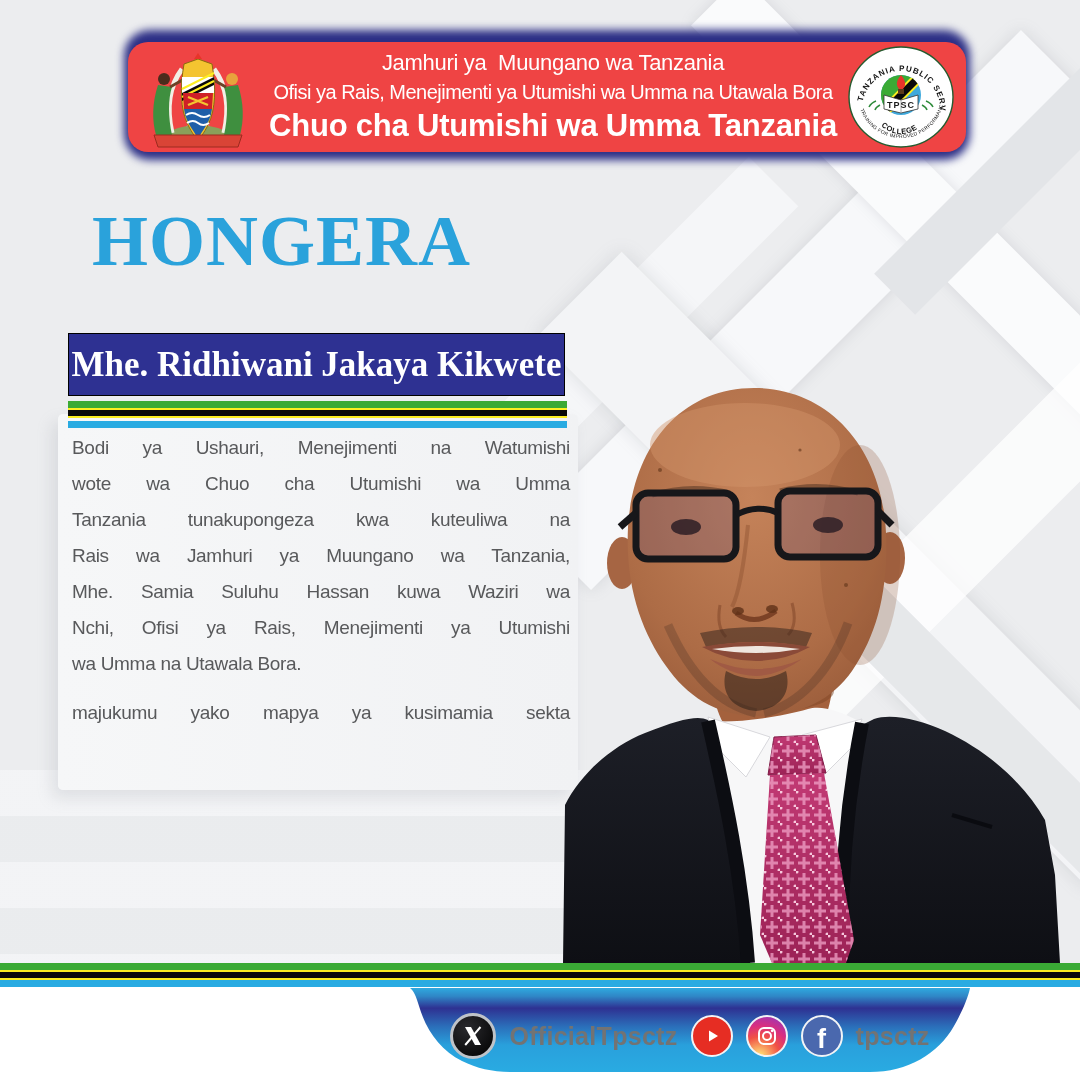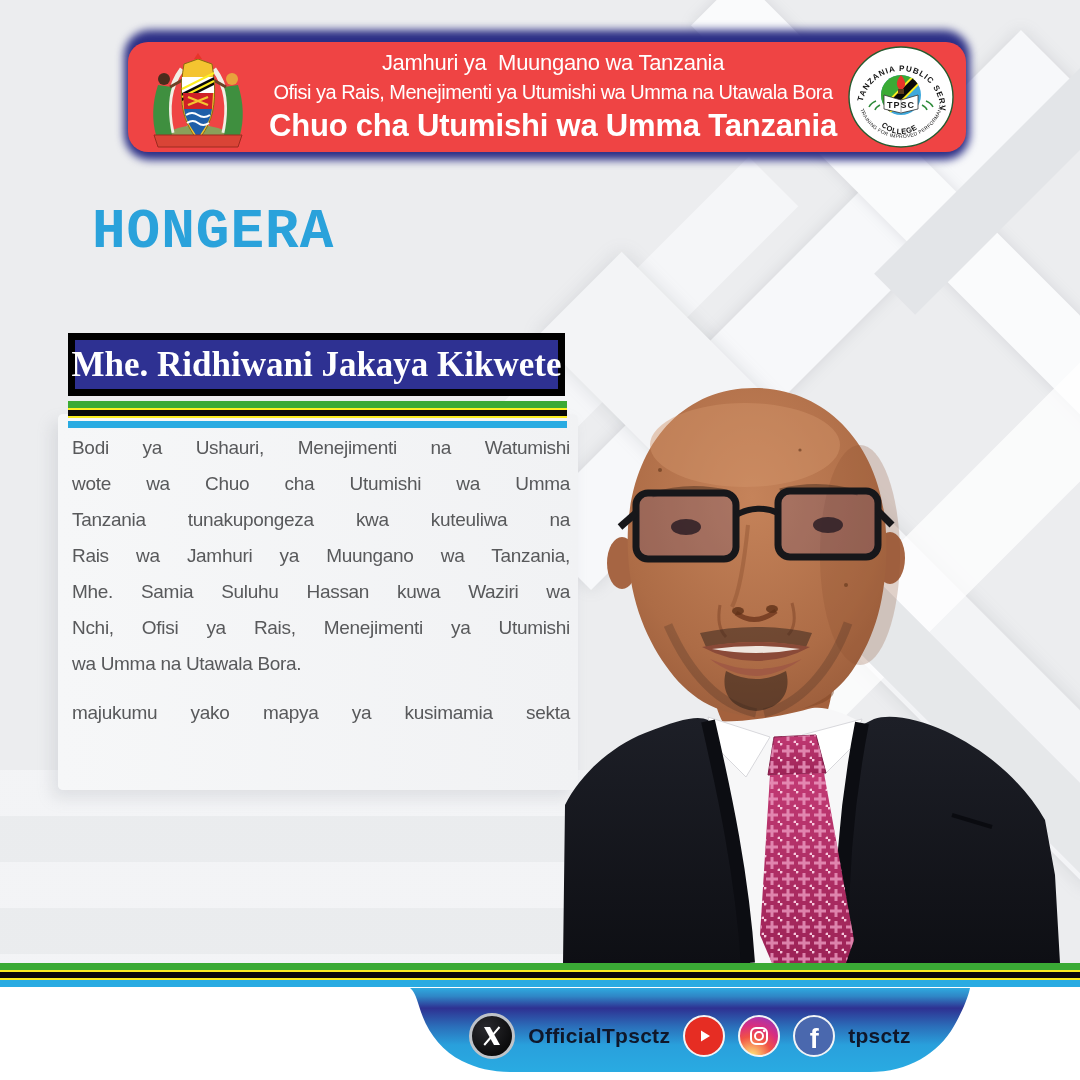--- a/index.html
+++ b/index.html
@@ -28,26 +28,26 @@
     display:flex;flex-direction:column;justify-content:center;align-items:center;
     color:#fff;text-align:center;}
   .h-line1{font-size:22px;letter-spacing:-.3px;line-height:30px;white-space:pre-wrap;}
   .h-line2{font-size:20px;letter-spacing:-.5px;line-height:28px;white-space:pre-wrap;}
   .h-line3{font-size:31px;font-weight:700;letter-spacing:-.2px;line-height:40px;white-space:pre-wrap;}
   .coat-of-arms{position:absolute;left:14px;top:5px;}
   .tpsc-logo{position:absolute;right:10px;top:3px;}
 
   
   .congrats-title{position:absolute;left:92px;top:200px;z-index:3;
-    font-family:Liberation Mono, monospace;font-weight:bold;font-size:56px;
+    font-family:Liberation Serif, serif;font-weight:bold;font-size:72px;
     letter-spacing:1px;color:#2aa2db;}
 
   
   .name-banner{position:absolute;left:68px;top:333px;width:497px;height:63px;z-index:3;
-    background:#2e3192;border:7px solid #000000;box-sizing:border-box;
+    background:#2e3192;border:1px solid #000000;box-sizing:border-box;
     display:flex;align-items:center;justify-content:center;}
   .name-banner span{font-family:"Liberation Serif",serif;font-weight:bold;
     font-size:35px;color:#ffffff;white-space:nowrap;}
   .flag-stripes{position:absolute;left:68px;top:401px;width:499px;z-index:3;}
   .flag-stripes .g{height:7px;background:#3aaa35;}
   .flag-stripes .y{height:2px;background:#fcee21;}
   .flag-stripes .k{height:6px;background:#0a0a0a;}
   .flag-stripes .gap{height:3px;background:transparent;}
   .flag-stripes .b{height:7px;background:#29abe2;}
 
@@ -67,21 +67,21 @@
   
   .bottom-flag{position:absolute;left:0;top:963px;width:1080px;z-index:4;}
   .bottom-flag .g{height:7px;background:#3aaa35;}
   .bottom-flag .y{height:2px;background:#fcee21;}
   .bottom-flag .k{height:6px;background:#0a0a0a;}
   .bottom-flag .b{height:7px;background:#29abe2;}
   .bottom-white{position:absolute;left:0;top:987px;width:1080px;height:93px;background:#ffffff;z-index:4;}
   .footer-tab{position:absolute;left:402px;top:988px;width:576px;height:92px;z-index:5;}
   .social-row{position:absolute;left:402px;top:1012px;width:576px;height:48px;z-index:6;
     display:flex;align-items:center;justify-content:center;gap:13px;}
-  .handle{color:#0f172a;font-size:21px;font-weight:600;letter-spacing:.3px;white-space:nowrap;}
+  .handle{color:#737373;font-size:25px;font-weight:600;letter-spacing:.3px;white-space:nowrap;}
   .icon-circle{border-radius:50%;display:flex;align-items:center;justify-content:center;flex:0 0 auto;}
   .x-circle{width:40px;height:40px;background:radial-gradient(circle at 35% 30%,#2a2a2e,#000);
     border:3px solid #bfc3c8;}
   .yt-circle{width:38px;height:38px;background:#e62d23;border:2.5px solid #f2f4f6;}
   .ig-circle{width:38px;height:38px;border:2.5px solid #f2f4f6;
     background:radial-gradient(circle at 30% 105%,#fed373 8%,#f15245 42%,#d92e7f 65%,#9b36b7 92%);}
   .fb-circle{width:38px;height:38px;background:#4a68ae;border:2.5px solid #f2f4f6;}
   .fb-f{color:#fff;font-size:27px;font-weight:bold;font-family:"Liberation Sans",sans-serif;margin-top:6px;}
 </style>
 </head>

